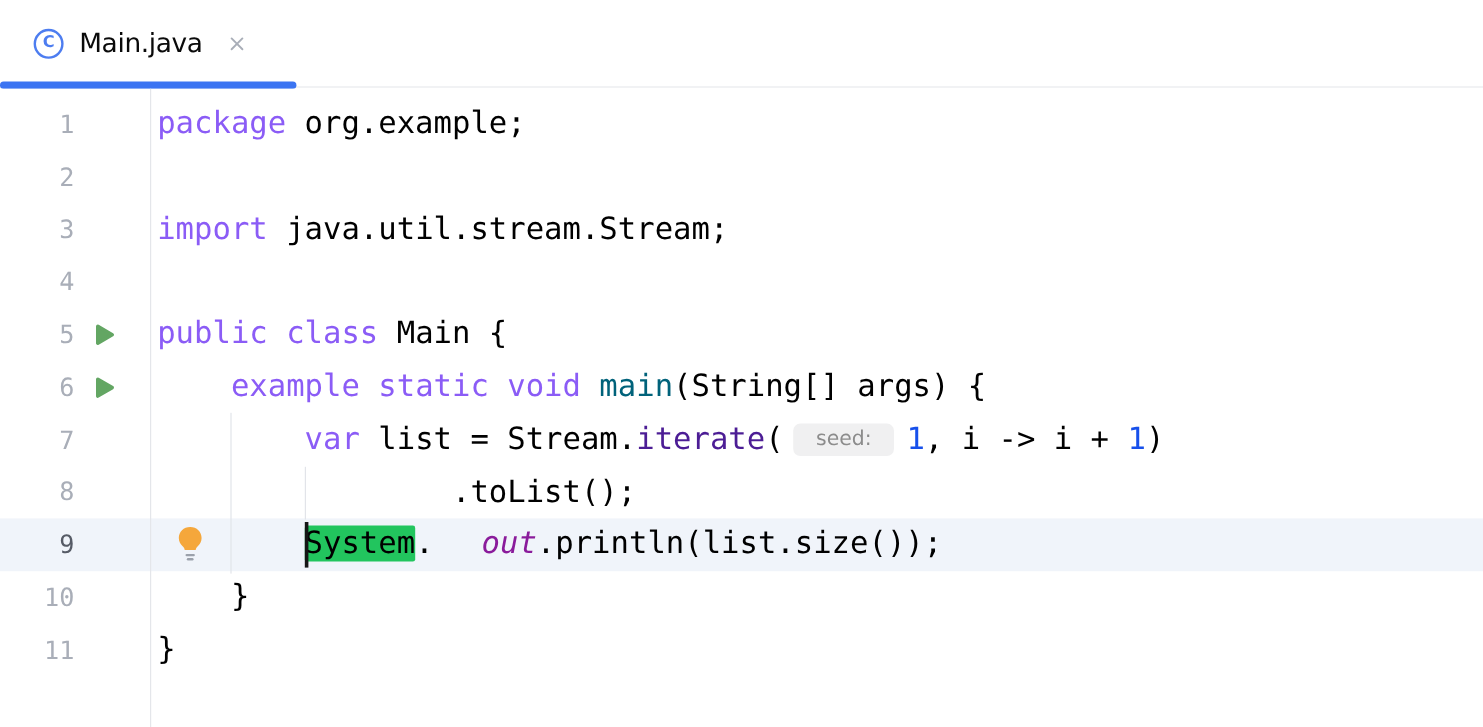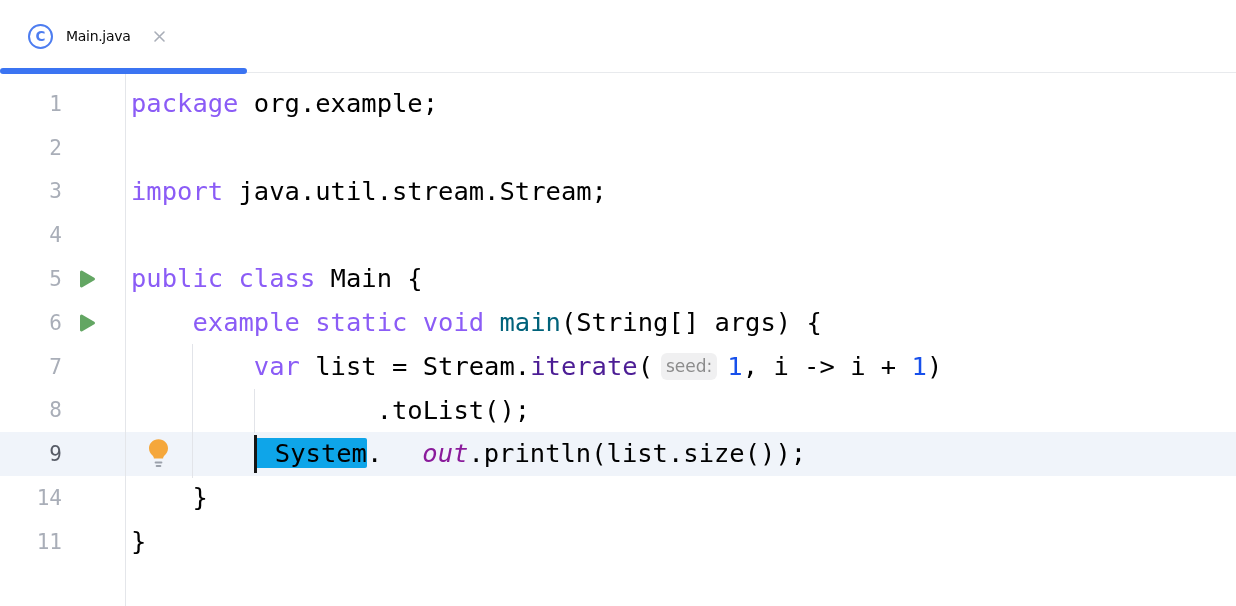--- a/index.html
+++ b/index.html
@@ -7,21 +7,21 @@
   body { font-family:"Liberation Sans", sans-serif; position:relative; }
 
   .window { position:absolute; inset:0; background:#ffffff; }
 
   
   .tabbar { position:absolute; left:0; top:0; width:100%; height:74px; background:#ffffff; }
   .tabbar-border { position:absolute; left:0; top:72px; width:100%; height:1px; background:#E8EAED; }
   .tab { position:absolute; left:0; top:0; width:247px; height:72px; display:flex; align-items:center; padding-left:28px; cursor:pointer; }
   .class-icon { width:25px; height:25px; border:2.5px solid #4D7DF0; border-radius:50%; display:flex; align-items:center; justify-content:center; flex-shrink:0; background:#fff; }
   .class-icon-letter { color:#4D7DF0; font-size:13.5px; font-weight:bold; font-family:"DejaVu Sans", sans-serif; line-height:1; transform:translateY(0.5px); }
-  .tab-label { margin-left:13px; font-family:"DejaVu Sans", sans-serif; font-size:14px; font-weight:500; color:#0A0A0A; letter-spacing:-0.3px; }
+  .tab-label { margin-left:13px; font-family:"DejaVu Sans", sans-serif; font-size:22px; font-weight:500; color:#0A0A0A; letter-spacing:-0.3px; }
   .tab-close { margin-left:20px; width:18px; height:18px; display:flex; align-items:center; justify-content:center; cursor:pointer; }
   .tab-underline { position:absolute; left:0; top:68px; width:247px; height:6px; background:#3B74F2; border-radius:3px; }
 
   
   .editor { position:absolute; left:0; top:74px; width:100%; height:532px; background:#ffffff; }
   .gutter-sep { position:absolute; left:125px; top:0; bottom:0; width:1px; background:#E4E6EA; z-index:4; }
   .indent-guide { position:absolute; width:1px; background:#E2E4E9; z-index:2; }
   .guide-1 { left:192px; top:270px; height:134px; }
   .guide-2 { left:254px; top:315px; height:44px; }
 
@@ -33,23 +33,23 @@
          font-family:"DejaVu Sans Mono", monospace; font-size:21px; color:#A9AEB8; cursor:pointer; }
   .num.cur { color:#565B66; }
   .run { position:absolute; left:77px; top:50%; transform:translateY(-50%); width:20px; height:22px; cursor:pointer; display:flex; align-items:center; }
   .code { position:relative; z-index:3; padding-left:5px; white-space:pre;
           font-family:"DejaVu Sans Mono", monospace; font-size:25.5px; line-height:43.8px; color:#000; }
   .kw   { color:#8b5cf6; }
   .numlit { color:#1750EB; }
   .mdecl { color:#00627A; }
   .smeth { color:#4c1d95; }
   .sfield { color:#8A1B9B; font-style:italic;margin-left:40px; }
-  .occ  { background:#0ea5e9; border-radius:2px;padding-left:21px; }
+  .occ  { background:#22c55e; border-radius:2px; }
   .inlay { display:inline-block; font-family:"DejaVu Sans", sans-serif; font-size:17px; line-height:normal;
-           color:#8C8C8C; background:#F0F0F1; border-radius:6px; padding:3px 5px 4px; margin:0 10px 0 8px;
+           color:#8C8C8C; background:#F0F0F1; border-radius:6px; padding:3px 19px 4px; margin:0 10px 0 8px;
            vertical-align:3px; cursor:default; }
   .caret { position:absolute; left:254px; top:3px; width:2.5px; height:38px; background:#161616; z-index:5; }
   .bulb { position:absolute; left:146px; top:6px; width:25px; height:31px; z-index:5; cursor:pointer; }
 </style>
 </head>
 <body>
 
 <div class="window">
 
   <div class="tabbar">
@@ -137,21 +137,21 @@
           <span class="bulb"><svg width="25" height="31" viewBox="0 0 25 31">
               <path d="M12.5 1.2 C7 1.2 3 5.3 3 10.3 c0 3.1 1.5 5.2 3 6.7 1.2 1.2 1.9 2.1 1.9 3.4 h9.2 c0 -1.3 0.7 -2.2 1.9 -3.4 1.5 -1.5 3 -3.6 3 -6.7 0 -5 -4 -9.1 -9.5 -9.1 Z" fill="#F5A73B"></path>
               <rect x="8.6" y="23.6" width="7.8" height="2" rx="1" fill="#9BA1AB"></rect>
               <rect x="9.7" y="27" width="5.6" height="2" rx="1" fill="#9BA1AB"></rect>
             </svg></span>
           <span class="caret"></span>
           <div class="code"><span class="">        </span><span class=" occ">System</span><span class="">.</span><span class="sfield">out</span><span class="">.println(list.size());</span></div>
         </div>
         <div class="row">
           <div class="gut">
-            <span class="num">14</span>
+            <span class="num">10</span>
           </div>
           <div class="code"><span class="">    }</span></div>
         </div>
         <div class="row">
           <div class="gut">
             <span class="num">11</span>
           </div>
           <div class="code"><span class="">}</span></div>
         </div>
       </div>

